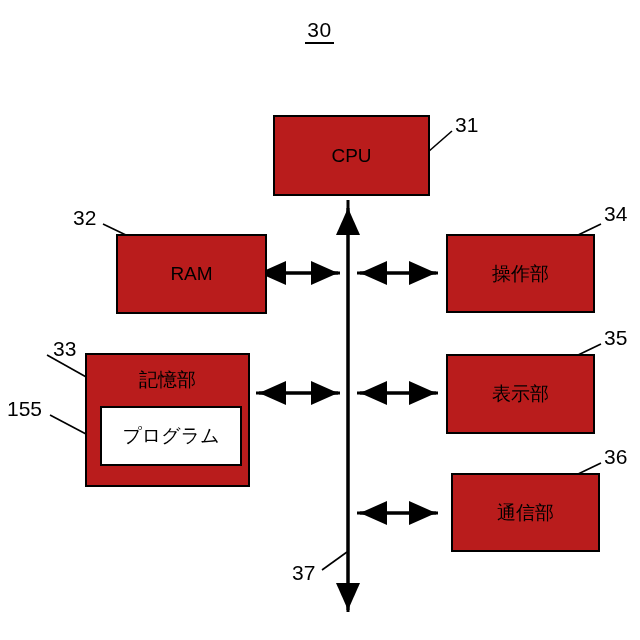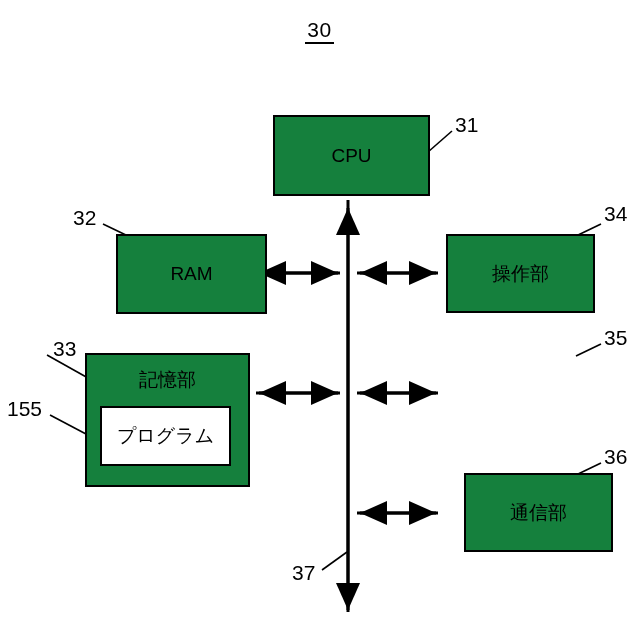--- a/index.html
+++ b/index.html
@@ -38,21 +38,21 @@
   .fig-title span {
     border-bottom: 2px solid #000;
     padding: 0 2px 1px 2px;
     display: inline-block;
     line-height: 1.05;
   }
   .box {
     position: absolute;
     box-sizing: border-box;
     border: 2.5px solid #000;
-    background: #15803d;
+    background: #b91c1c;
     display: flex;
     align-items: center;
     justify-content: center;
     font-size: 19px;
   }
   .box.top-label {
     align-items: flex-start;
     padding-top: 12px;
   }
   .box-inner {
@@ -68,24 +68,24 @@
   .ref {
     position: absolute;
     font-size: 21px;
     line-height: 1;
     white-space: nowrap;
   }
   
   #box-cpu      { left: 273px; top: 115px; width: 157px; height: 81px; }
   #box-ram      { left:  116px; top: 234px; width: 151px; height: 80px; }
   #box-storage  { left:  85px; top: 353px; width: 165px; height: 134px; }
-  #box-program  { left: 100px; top: 406px; width: 131px; height: 60px; }
+  #box-program  { left: 100px; top: 406px; width: 142px; height: 60px; }
   #box-operation{ left: 446px; top: 234px; width: 149px; height: 79px; }
   #box-display  { left: 446px; top: 354px; width: 149px; height: 80px; }
-  #box-comm     { left: 464px; top: 473px; width: 149px; height: 79px; }
+  #box-comm     { left: 451px; top: 473px; width: 149px; height: 79px; }
   
   #ref-31  { left: 455px; top: 114px; }
   #ref-32  { left:  73px; top: 207px; }
   #ref-33  { left:  17px; top: 338px; margin-left: 36px; }
   #ref-331 { left:   7px; top: 398px; }
   #ref-34  { left: 604px; top: 203px; }
   #ref-35  { left: 604px; top: 327px; }
   #ref-36  { left: 604px; top: 446px; }
   #ref-37  { left: 292px; top: 562px; }
 </style>
@@ -161,20 +161,23 @@
   </div>
 
   <div class="box-inner" id="box-program">
     <span>プログラム</span>
   </div>
 
   <div class="box" id="box-operation">
     <span>操作部</span>
   </div>
 
+  <div class="box" id="box-display">
+    <span>表示部</span>
+  </div>
 
   <div class="box" id="box-comm">
     <span>通信部</span>
   </div>
 
   <div class="ref" id="ref-31">31</div>
   <div class="ref" id="ref-32">32</div>
   <div class="ref" id="ref-33">33</div>
   <div class="ref" id="ref-331">155</div>
   <div class="ref" id="ref-34">34</div>

